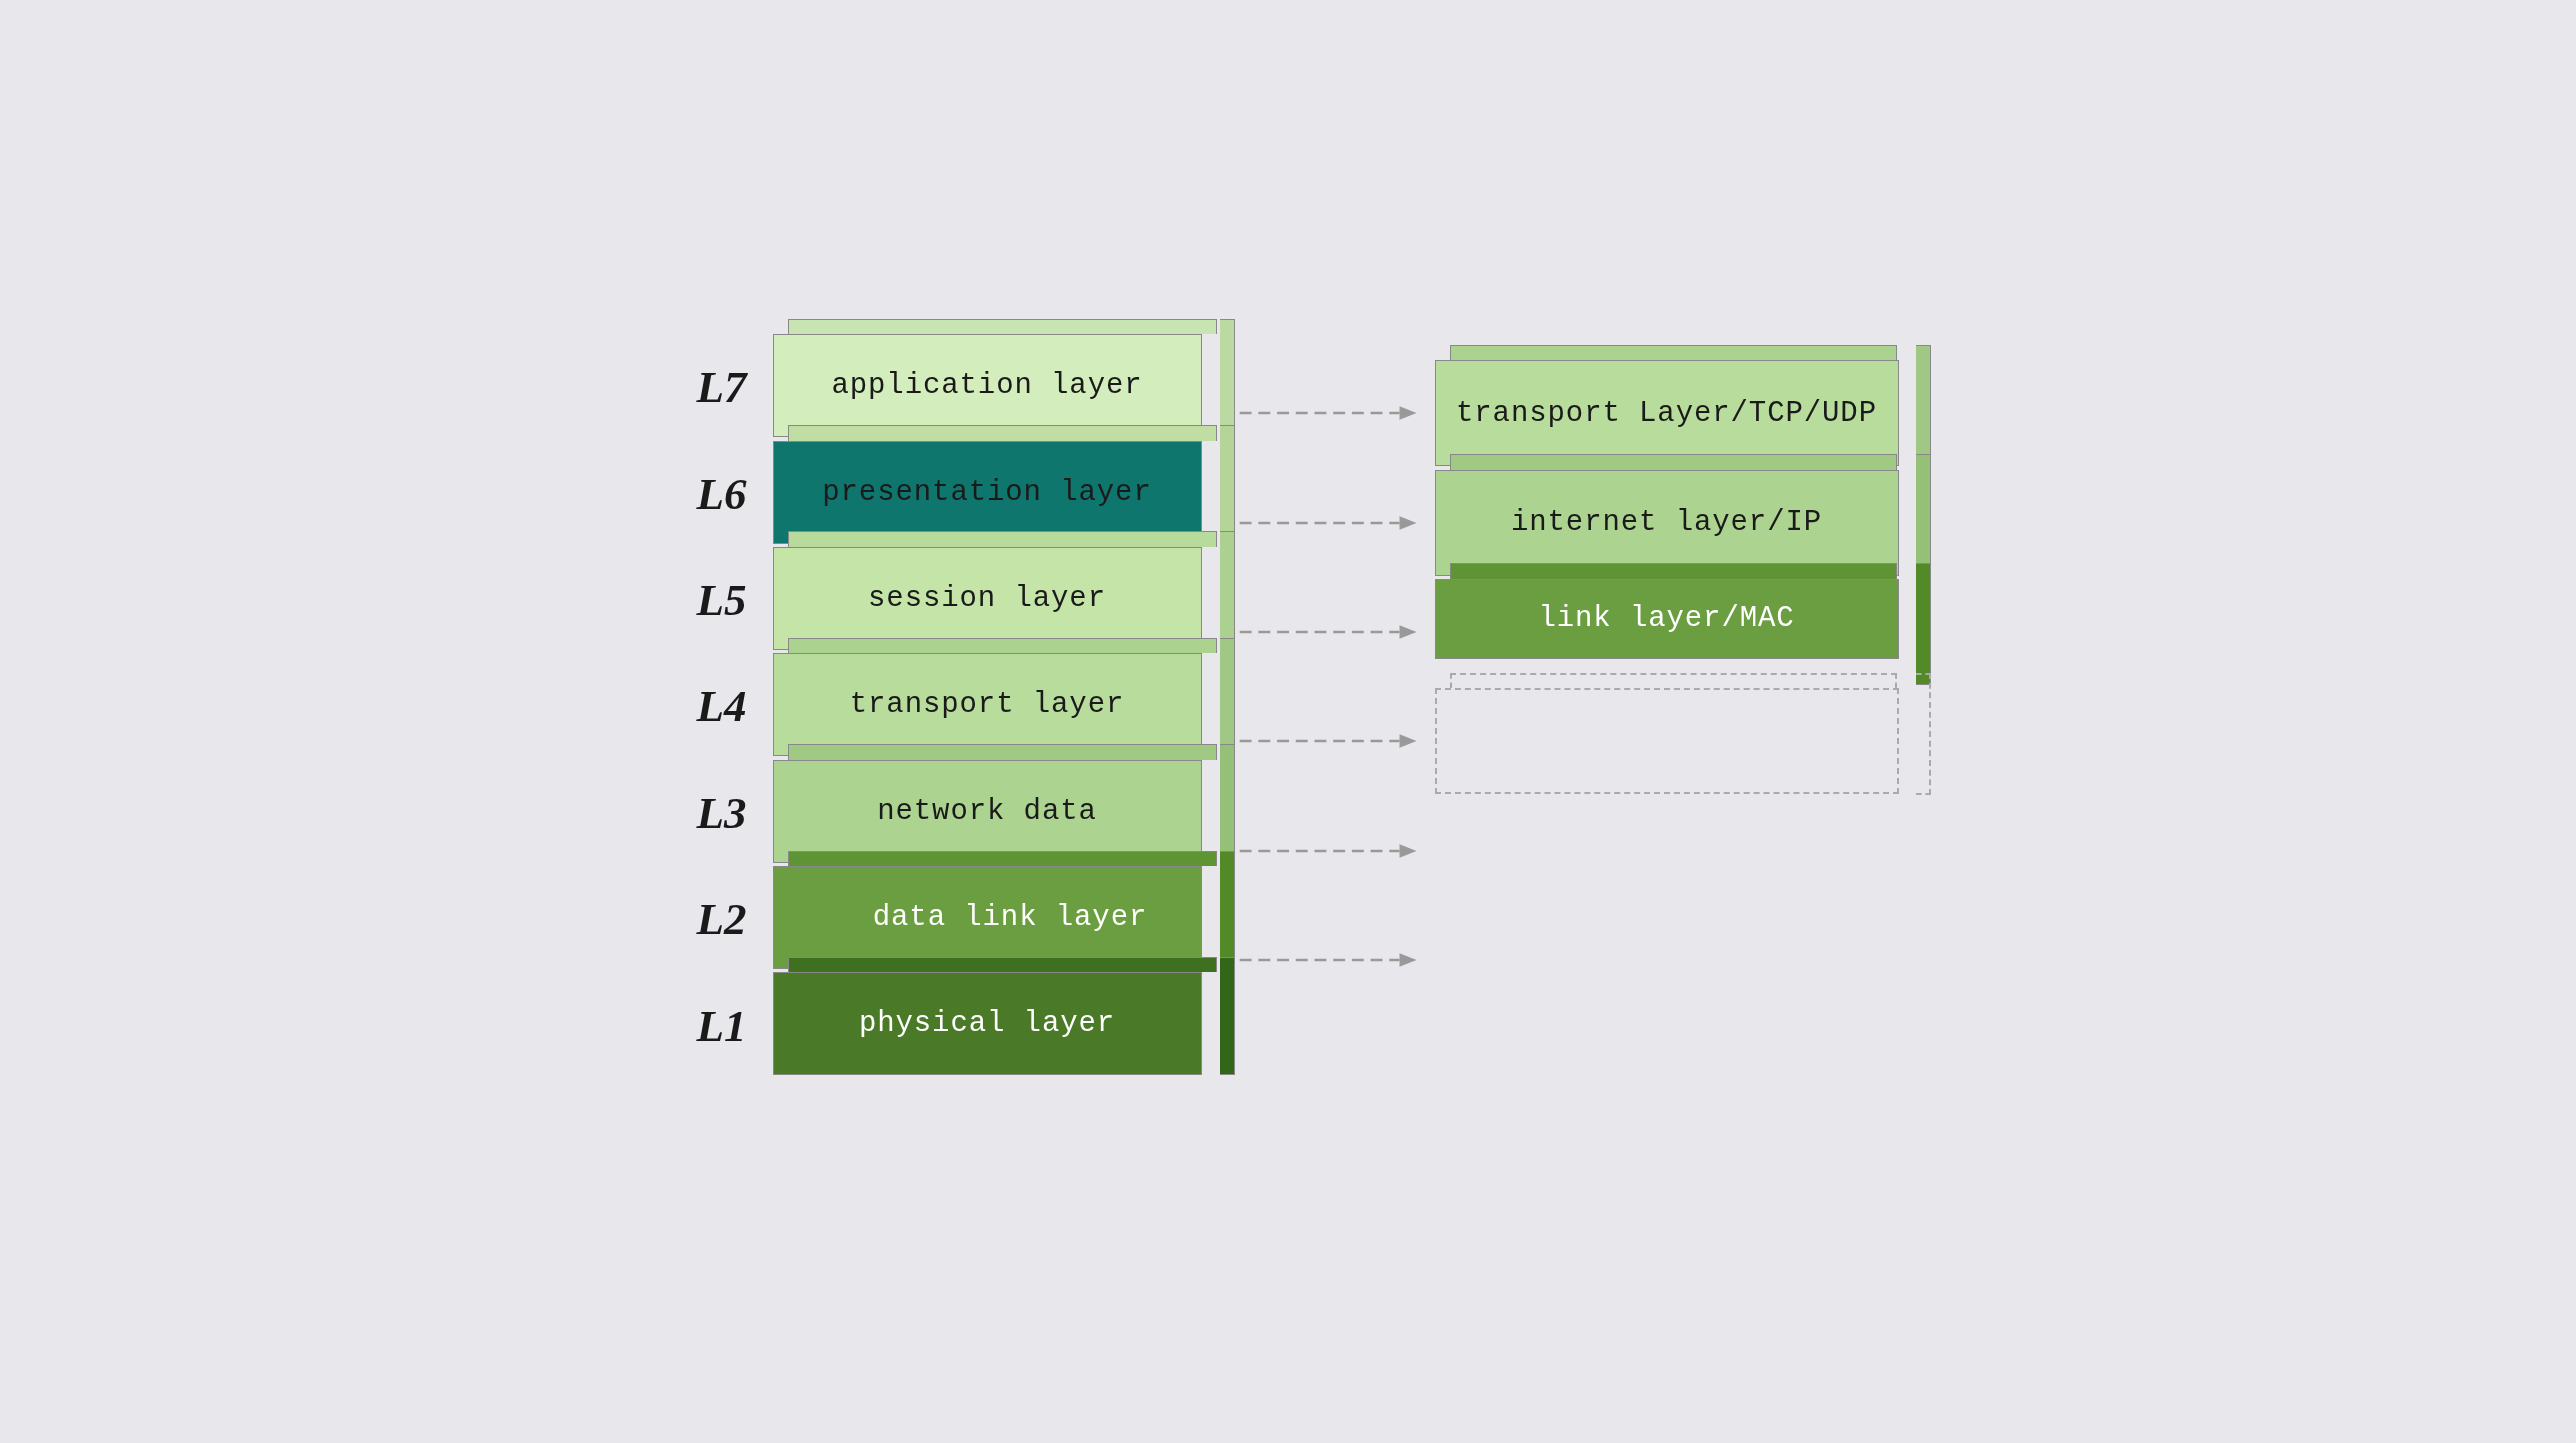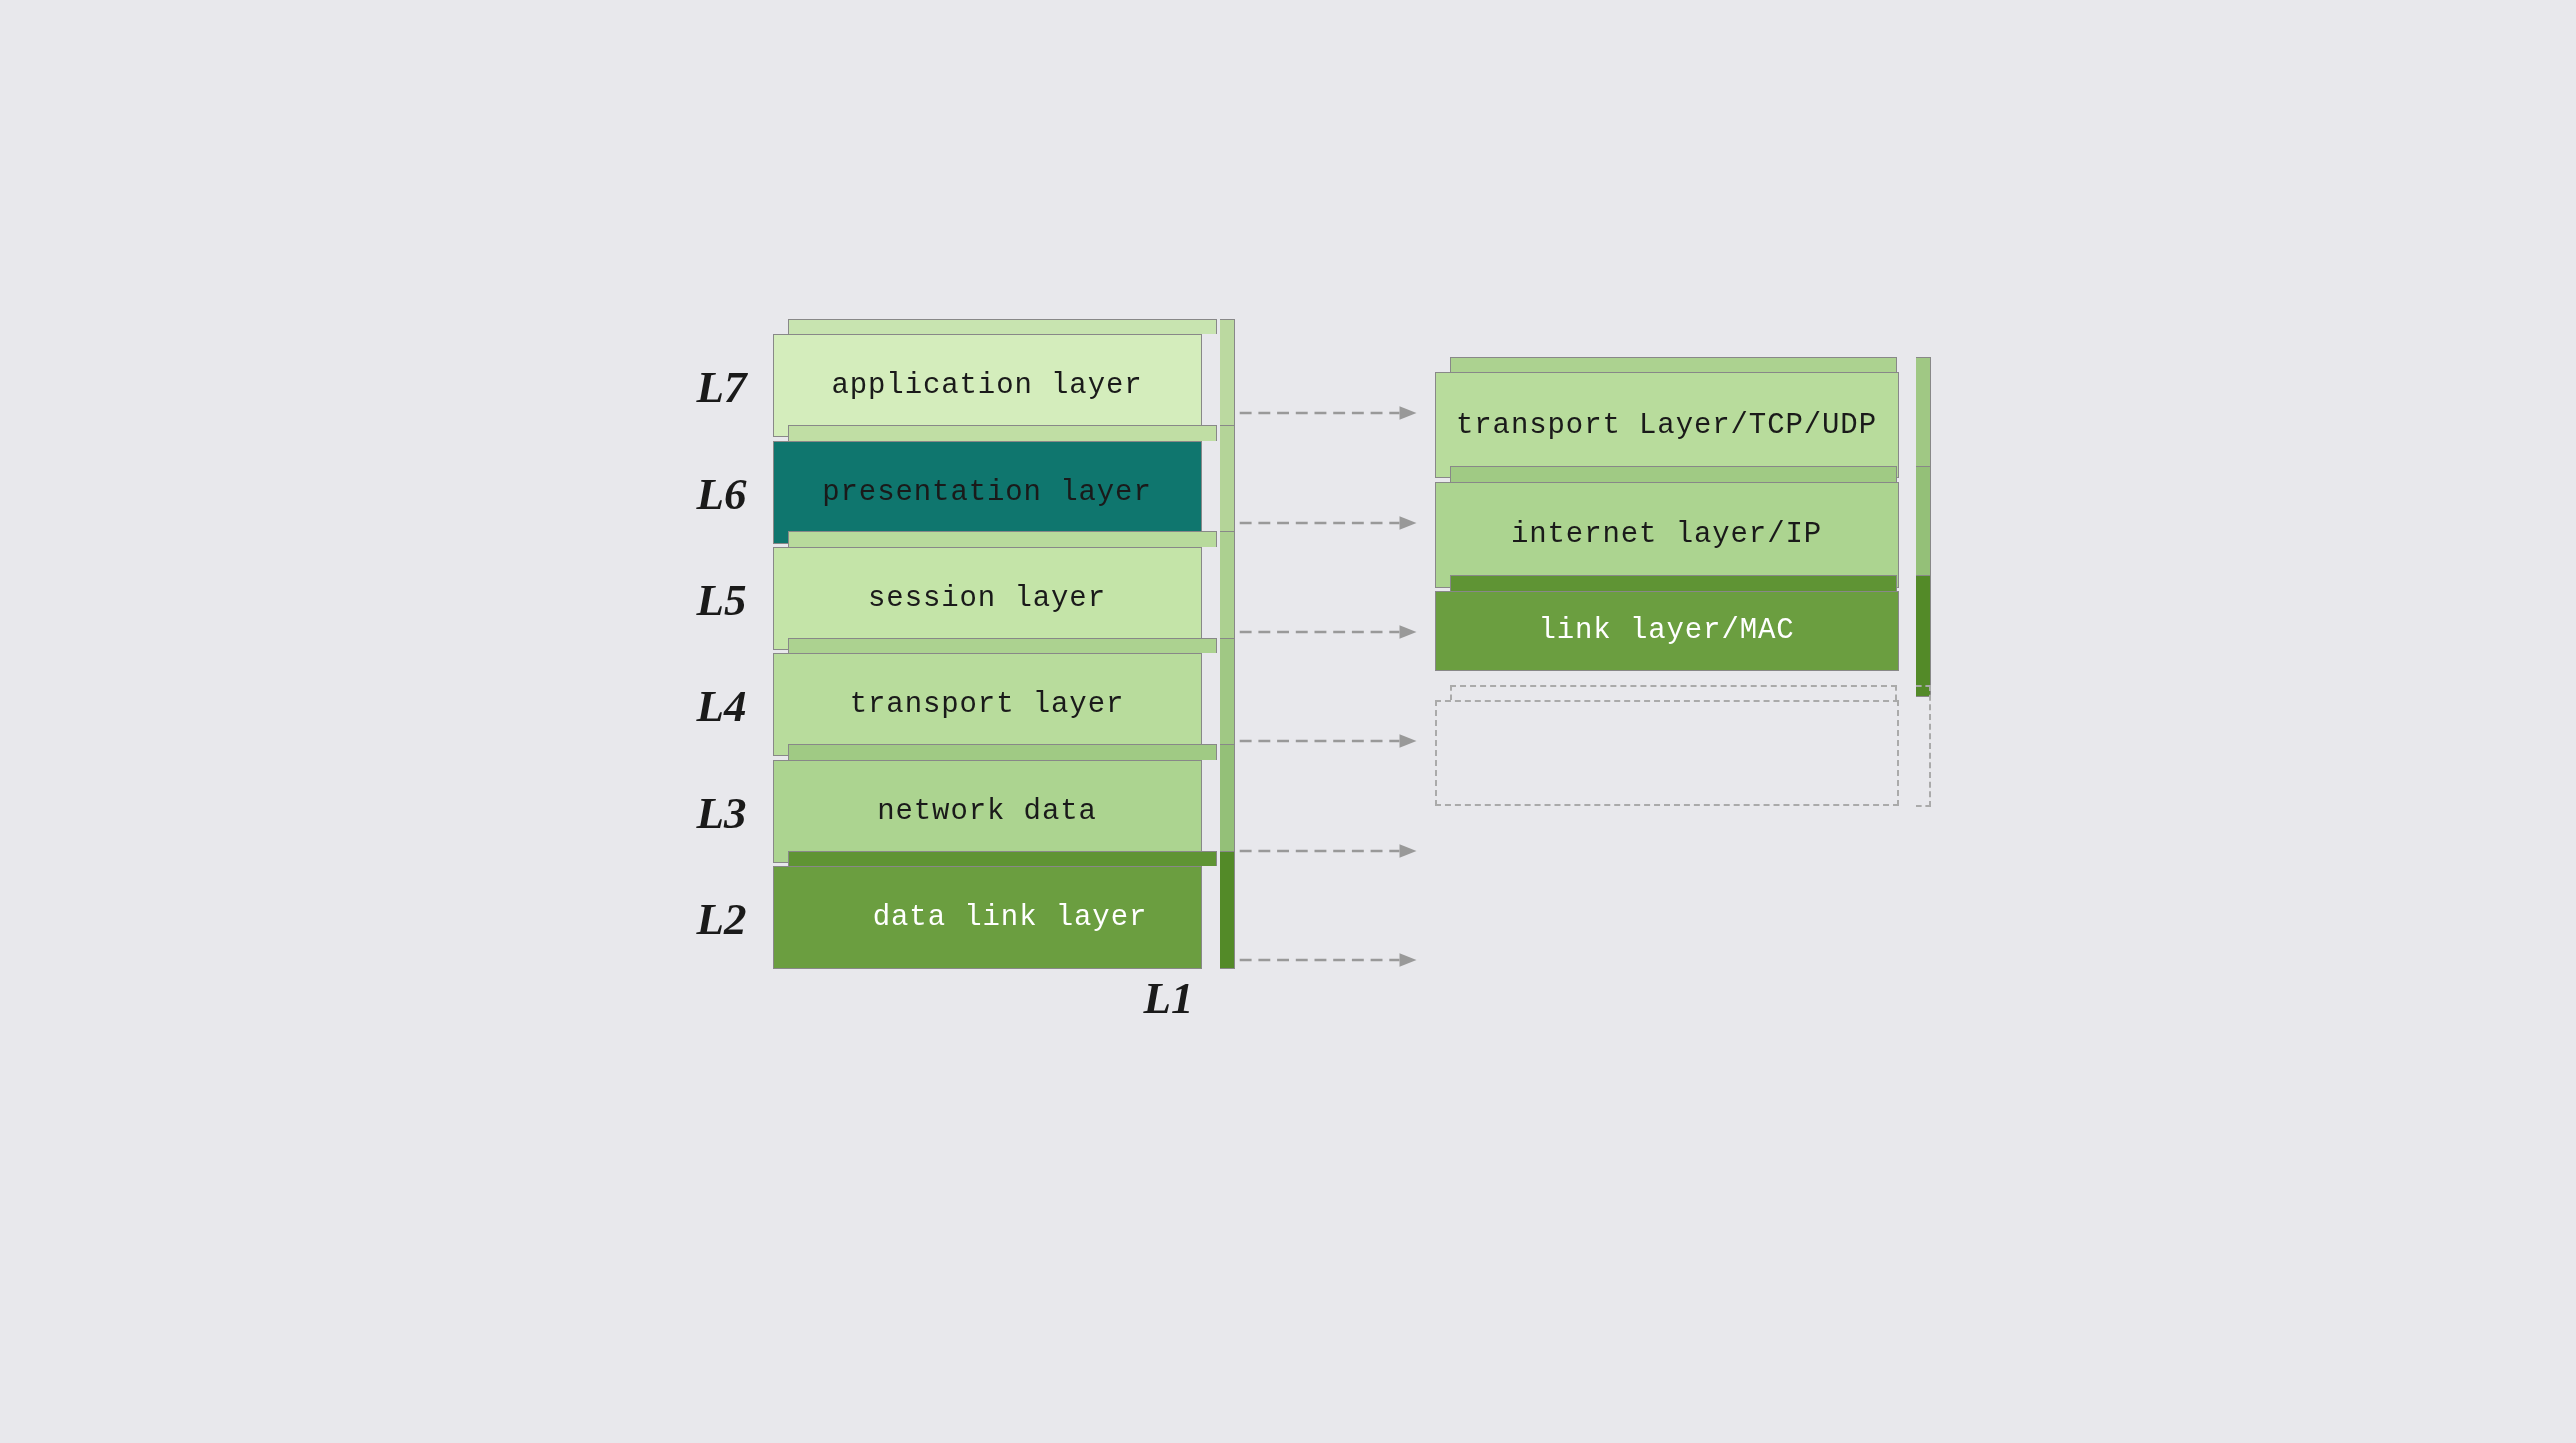--- a/index.html
+++ b/index.html
@@ -332,20 +332,27 @@
         <div class="box-top"></div>
         <div class="box-right"></div>
         <div class="box-front">
           <span class="box-label">data link layer</span>
         </div>
       </div>
     </div>
 
     <div class="layer-row">
       <div class="layer-label">L1</div>
+      <div class="box-3d color-l1">
+        <div class="box-top"></div>
+        <div class="box-right"></div>
+        <div class="box-front">
+          <span class="box-label">physical layer</span>
+        </div>
+      </div>
     </div>
 
   </div>
 
   <div class="connectors" style="padding-top:26px;">
 
     <div class="connector">
       <svg class="dash-arrow" viewBox="0 0 240 40" xmlns="http://www.w3.org/2000/svg">
         <line x1="0" y1="20" x2="210" y2="20" stroke="#999" stroke-width="3" stroke-dasharray="14,8"></line>
         <polygon points="210,12 230,20 210,28" fill="#999"></polygon>
@@ -389,21 +396,21 @@
 
     <div class="connector">
       
     </div>
 
   </div>
 
   <div class="right-stack" style="padding-left: 0px; padding-top: 26px;">
 
 
-    <div class="right-box-3d rcolor-trans" style="height: 106px; margin-bottom: 3.4px; margin-top: 12px;">
+    <div class="right-box-3d rcolor-trans" style="height: 106px; margin-bottom: 3.4px;">
       <div class="right-box-top"></div>
       <div class="right-box-right" style="height: 122px;"></div>
       <div class="right-box-front" style="height: 106px;">
         <span class="right-label">transport Layer/TCP/UDP</span>
       </div>
     </div>
 
     <div class="right-box-3d rcolor-inet" style="height: 106px; margin-bottom: 3.4px;">
       <div class="right-box-top"></div>
       <div class="right-box-right" style="height: 122px;"></div>

